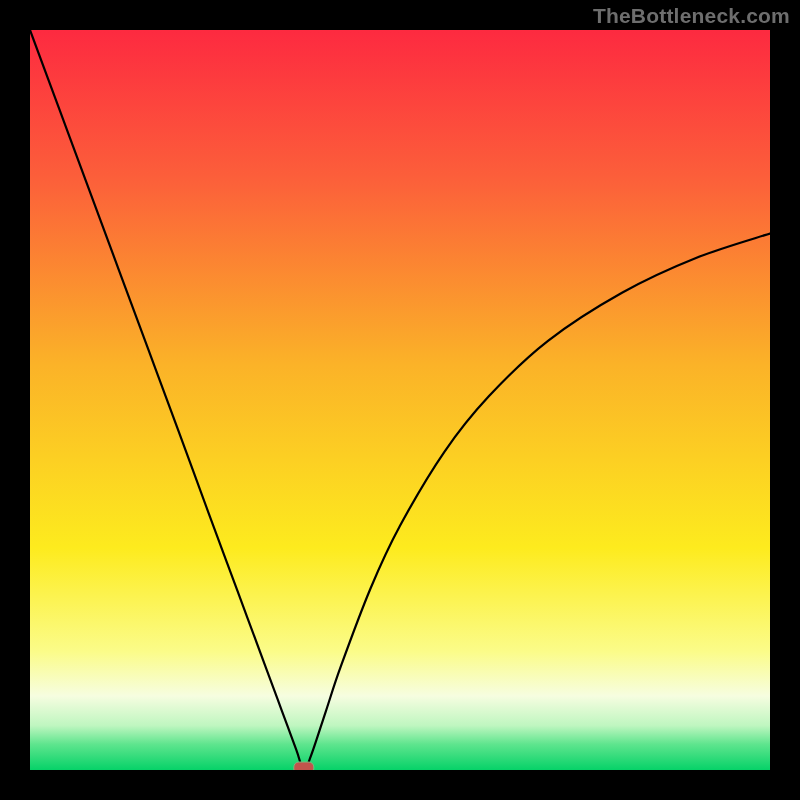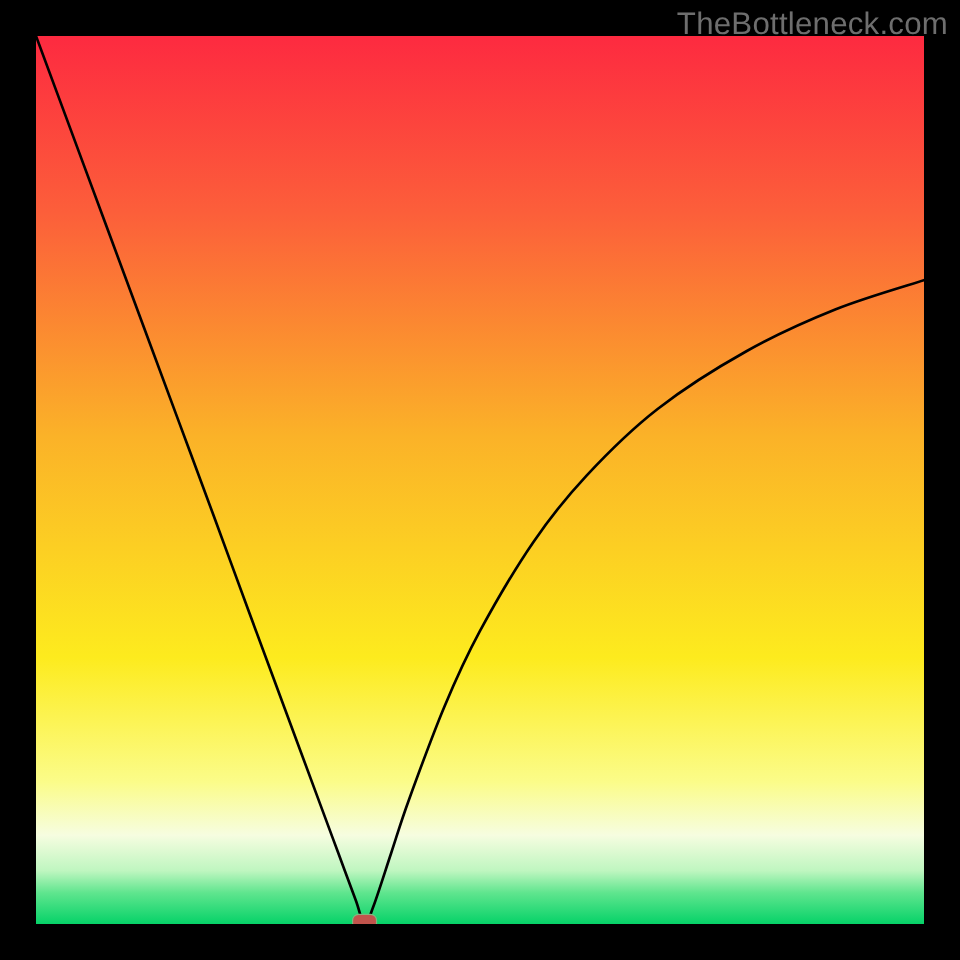--- a/index.html
+++ b/index.html
@@ -17,23 +17,23 @@
     top: 0;
     width: 800px;
     height: 800px;
     background: #000;
   }
   .watermark {
     position: absolute;
     top: 4px;
     right: 10px;
     color: #6e6e6e;
-    font-size: 26px;
+    font-size: 21px;
     letter-spacing: 0.2px;
-    font-weight: 400;
+    font-weight: 700;
   }
   .plot-wrap {
     position: absolute;
     left: 30px;
     top: 30px;
     width: 740px;
     height: 740px;
   }
   svg { display: block; }
 </style>

